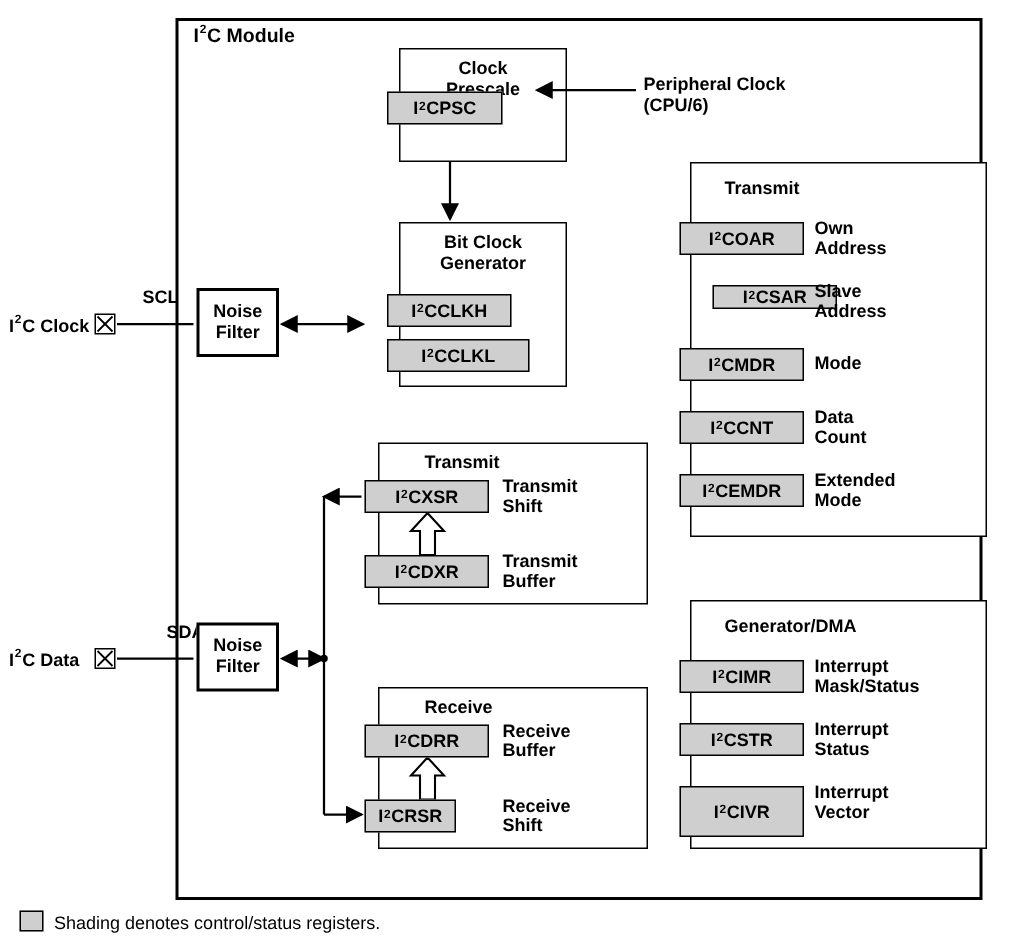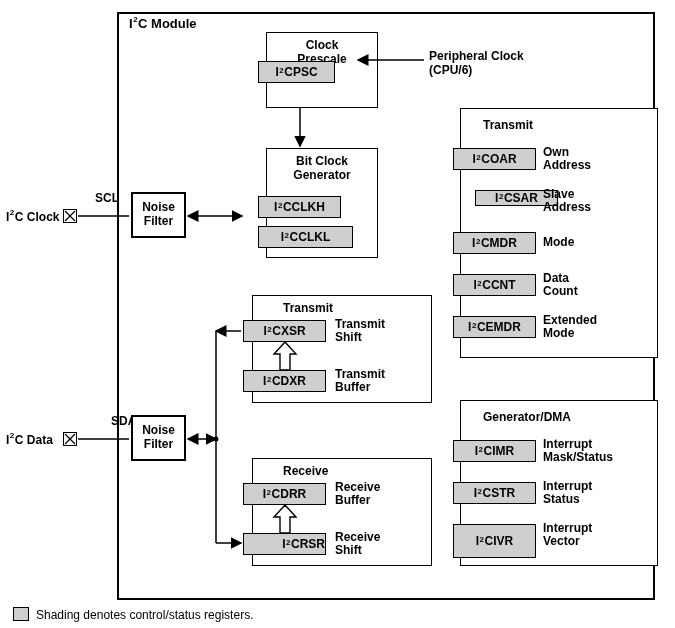--- a/index.html
+++ b/index.html
@@ -159,21 +159,21 @@
 
   <svg class="block-arrow" style="left:268px; top:342px;" width="34" height="28">
     <polygon points="17,0 28,12 22,12 22,28 12,28 12,12 6,12" fill="#fff" stroke="#000" stroke-width="1.4"></polygon>
   </svg>
 
   <div class="box" style="left:230px; top:458px; width:180px; height:108px;">
     <div class="box-title" style="text-align:left; padding-left:30px;">Receive</div>
   </div>
   <div class="reg" style="left:243px; top:483px; width:83px; height:22px;">I<sup class="sup">2</sup>CDRR</div>
   <div class="label-small" style="left:335px; top:481px;">Receive<br>Buffer</div>
-  <div class="reg" style="left:243px; top:533px; width:83px; height:22px;justify-content:flex-end;">I<sup class="sup">2</sup>CRSR</div>
+  <div class="reg" style="left:243px; top:533px; width:61px; height:22px;">I<sup class="sup">2</sup>CRSR</div>
   <div class="label-small" style="left:335px; top:531px;">Receive<br>Shift</div>
 
   <svg class="block-arrow" style="left:268px; top:505px;" width="34" height="28">
     <polygon points="17,0 28,12 22,12 22,28 12,28 12,12 6,12" fill="#fff" stroke="#000" stroke-width="1.4"></polygon>
   </svg>
 
   <div class="label" style="left:63px; top:415px;margin-left:48px;">SDA</div>
   <div class="label-small" style="left:6px; top:433px;">I<sup class="sup">2</sup>C Data</div>
   <div class="pin-box" style="left:63px; top:432px;">
     <svg width="12" height="12">

